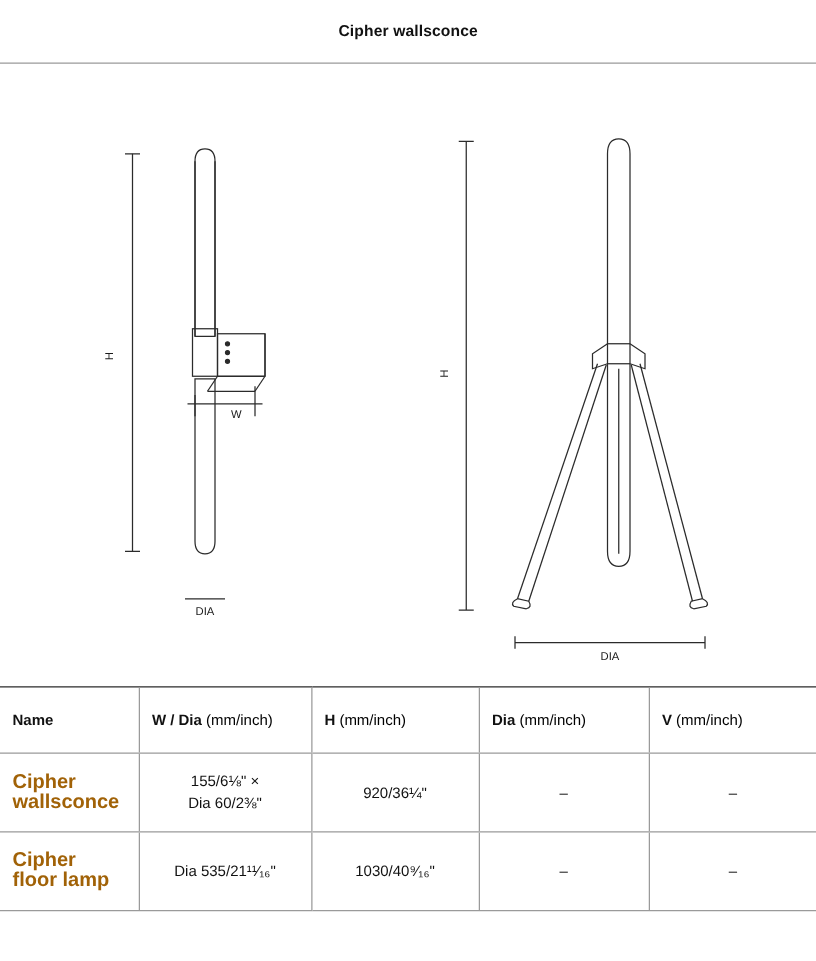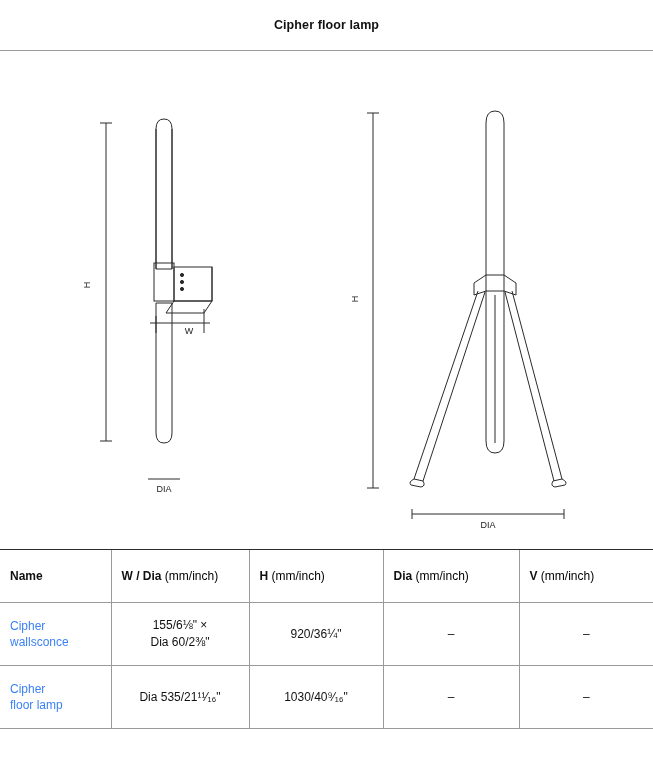--- a/index.html
+++ b/index.html
@@ -97,40 +97,40 @@
   }
   .spec-table th .th-unit {
     font-weight: normal;
     color: #000000;
   }
   .vline {
     border-left: 1px solid #9a9a9a;
   }
   .spec-table td.name-cell {
     padding-left: 10px;
-    font-size: 12px;
-    font-weight: normal;
-    color: #3b82f6;
+    font-size: 16px;
+    font-weight: bold;
+    color: #a16207;
     line-height: 16px;
   }
   .spec-table td.val-cell {
     text-align: center;
     font-size: 12px;
     color: #111;
     line-height: 17px;
   }
   .row-tall td { height: 62px; }
 </style>
 </head>
 <body>
 
 <div class="page">
 
   <div class="header">
-    <div class="header-cell">Cipher floor lamp</div>
+    <div class="header-cell">Cipher wallsconce</div>
   </div>
 
   <div class="drawings">
 
     <div class="drawing-pane">
       <svg width="326" height="500" viewBox="0 0 326 500">
         <g stroke="#2b2b2b" fill="none" stroke-width="1">
 
           <line x1="106" y1="72" x2="106" y2="390"></line>
           <line x1="100" y1="72" x2="112" y2="72"></line>

